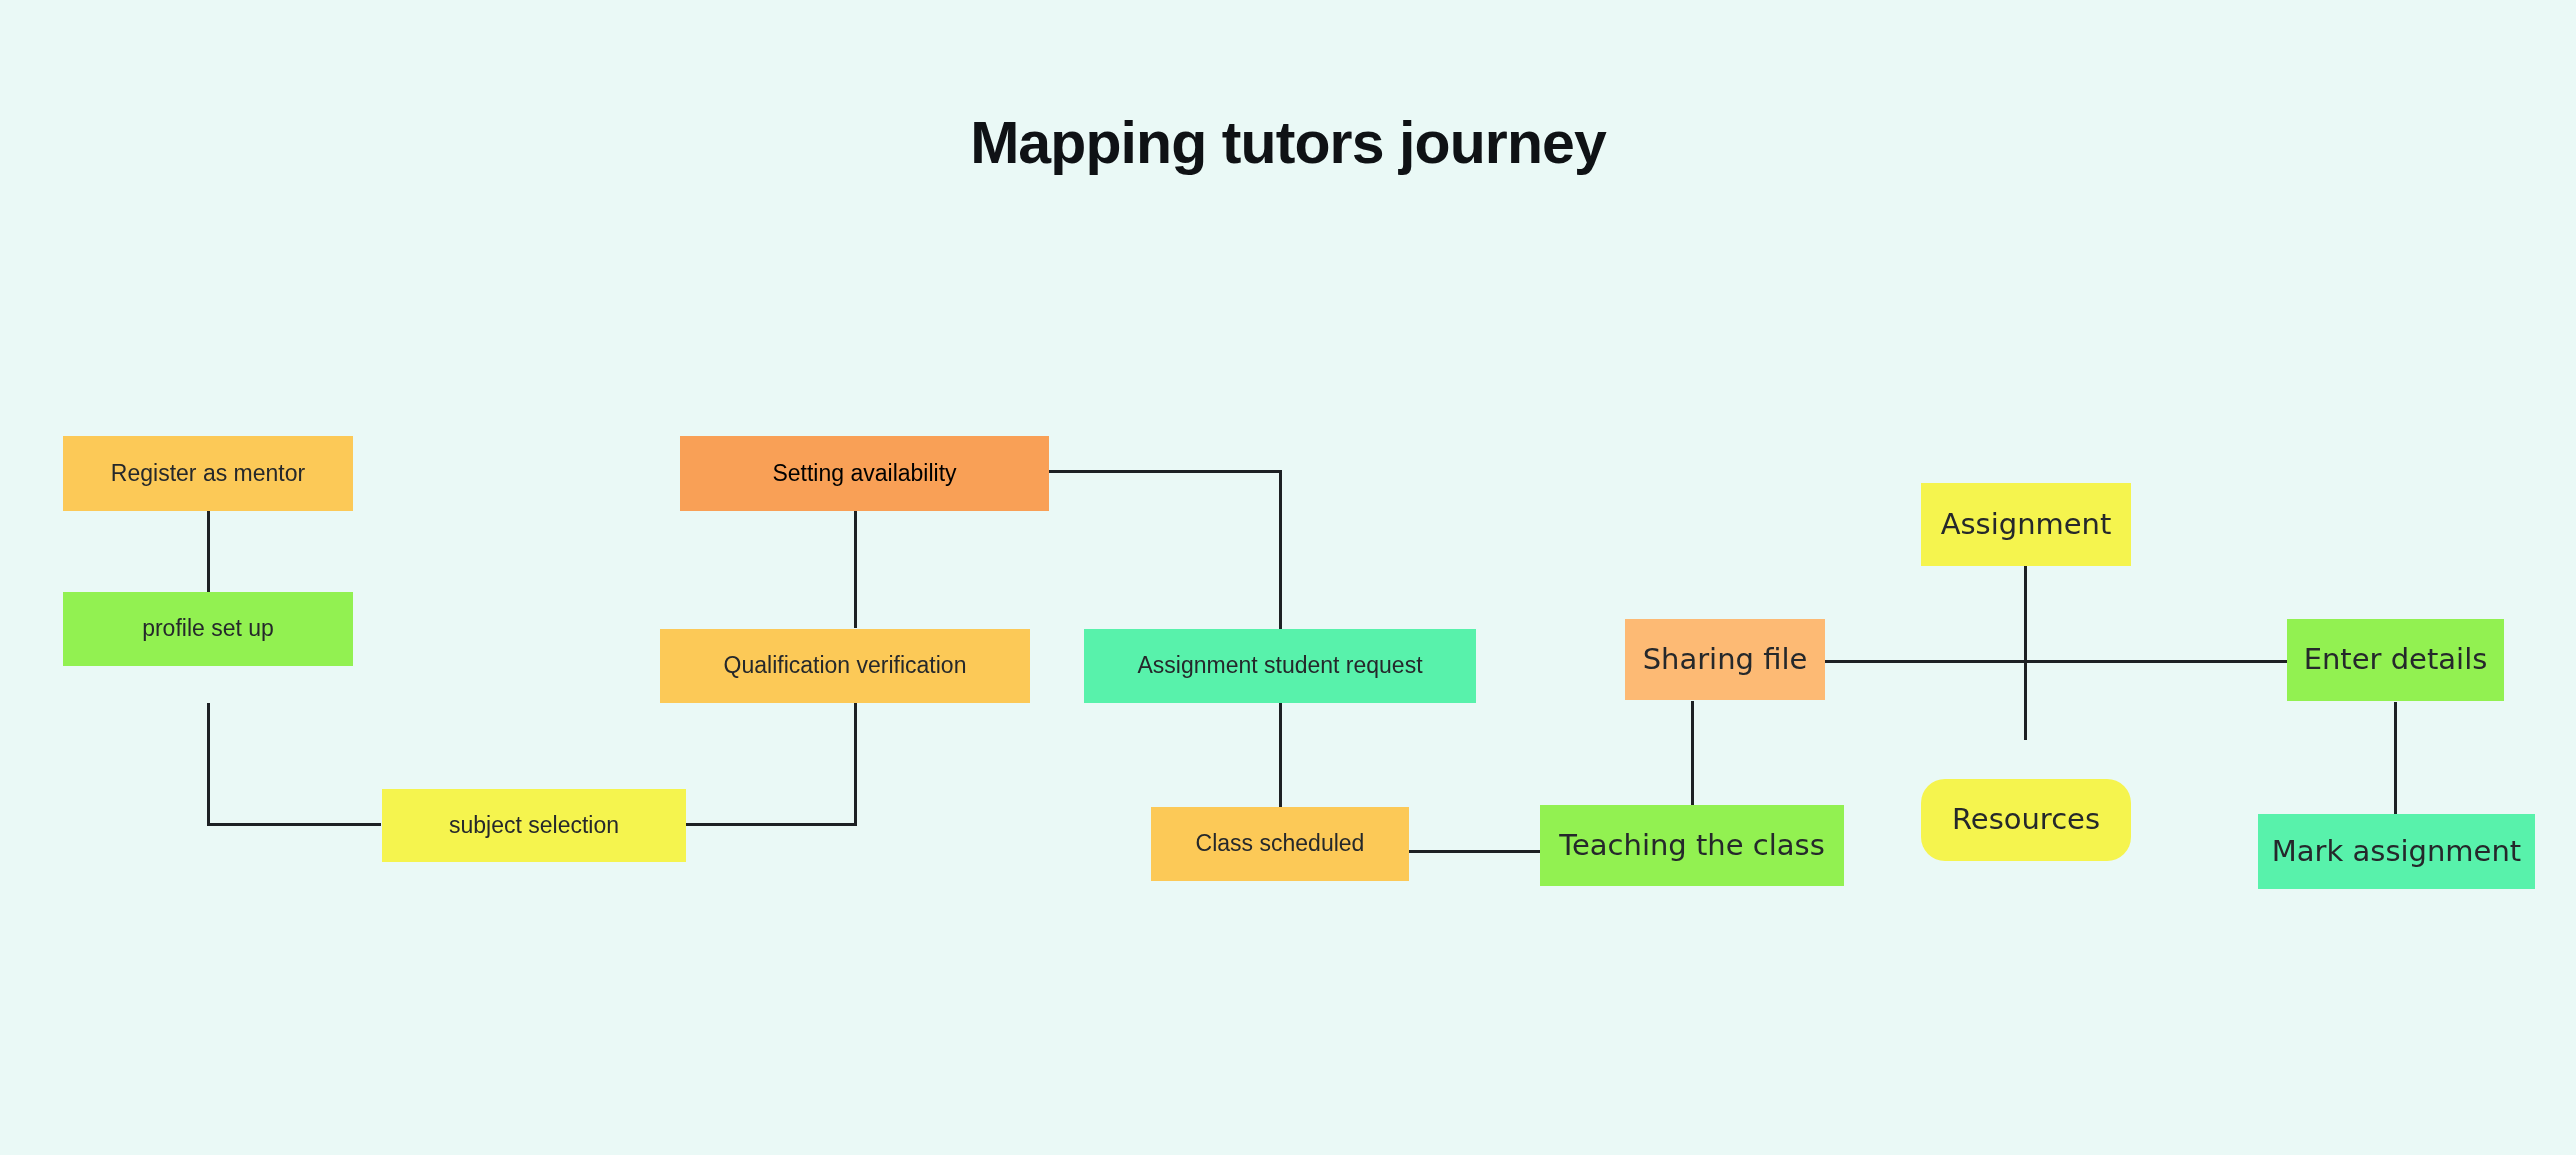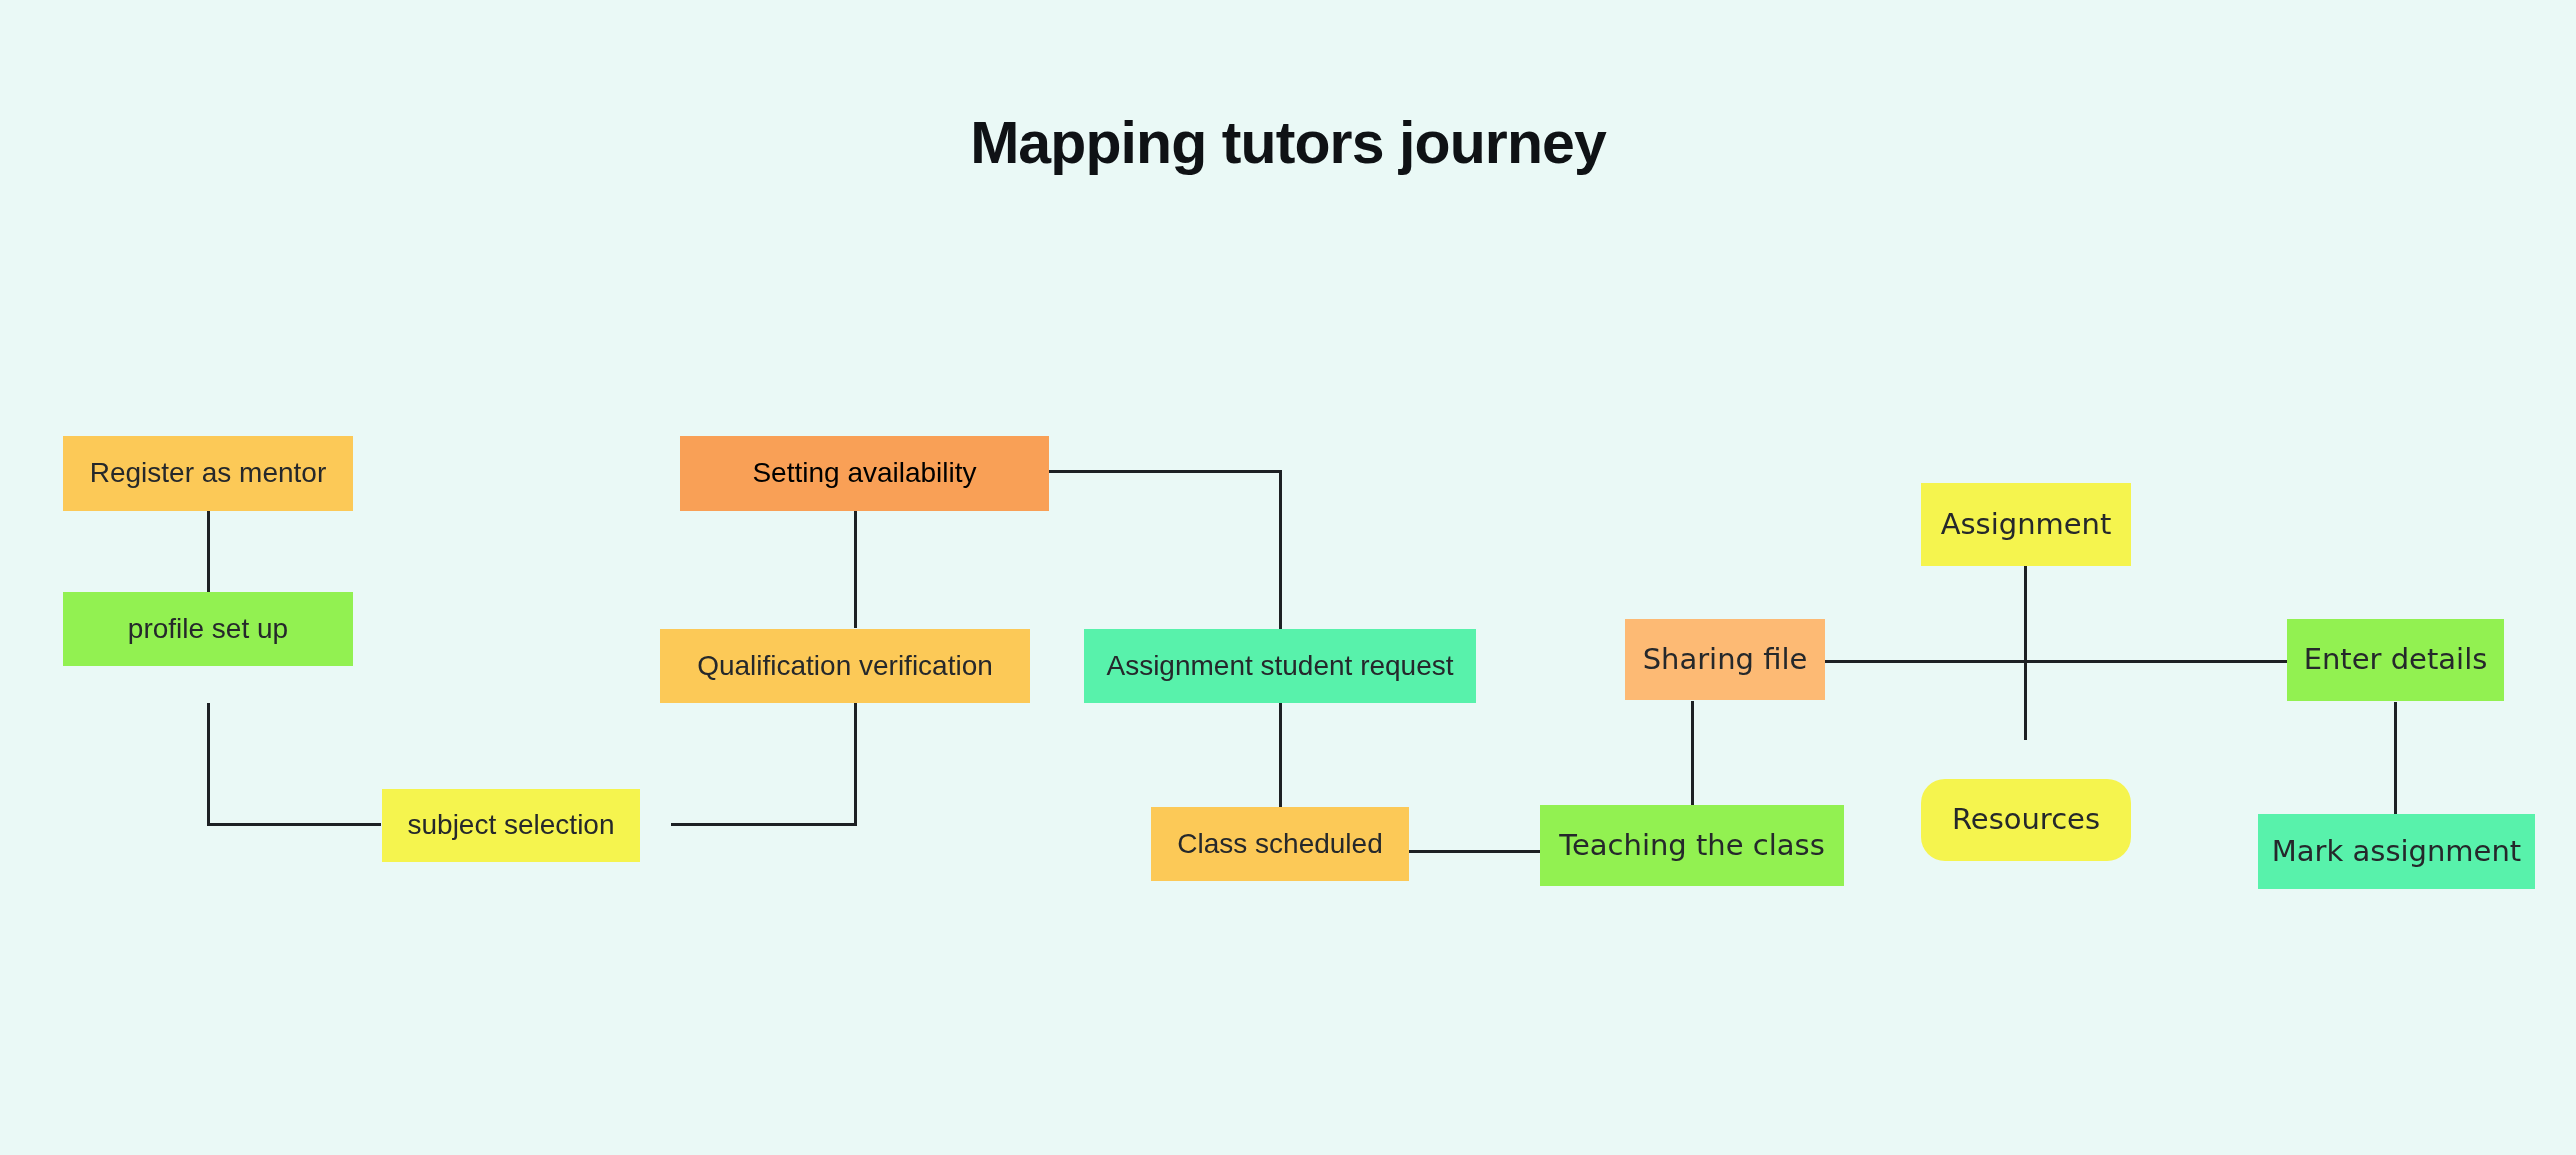--- a/index.html
+++ b/index.html
@@ -30,21 +30,21 @@
     letter-spacing: -0.9px;
     line-height: 1;
   }
   .node {
     position: absolute;
     display: flex;
     align-items: center;
     justify-content: center;
     text-align: center;
     white-space: nowrap;
-    font-size: 28px;
+    font-size: 23px;
     line-height: 1.1;
   }
   .node.regular {
     font-family: "Liberation Sans", sans-serif;
     font-weight: 400;
   }
   .node.bold {
     
     font-family: "DejaVu Sans", sans-serif;
     font-weight: 400;
@@ -77,21 +77,21 @@
       <div class="connector v" style="left: 2024px; top: 566px; height: 174px; background: rgb(29, 33, 36);"></div>
       <div class="connector v" style="left: 2394px; top: 702px; height: 113px; background: rgb(29, 33, 36);"></div>
     </div>
   <div id="node-layer">
       <div class="node regular" style="left: 63px; top: 436px; width: 290px; height: 75px; background: rgb(252, 201, 87); color: rgb(37, 40, 43);">
         <span>Register as mentor</span>
       </div>
       <div class="node regular" style="left: 63px; top: 592px; width: 290px; height: 74px; background: rgb(146, 241, 81); color: rgb(37, 40, 43);">
         <span>profile set up</span>
       </div>
-      <div class="node regular" style="left: 382px; top: 789px; width: 258px; height: 73px; background: rgb(245, 244, 78); color: rgb(37, 40, 43);">
+      <div class="node regular" style="left: 382px; top: 789px; width: 304px; height: 73px; background: rgb(245, 244, 78); color: rgb(37, 40, 43);">
         <span>subject selection</span>
       </div>
       <div class="node regular" style="left: 680px; top: 436px; width: 369px; height: 75px; background: rgb(249, 160, 86); color: #000000;">
         <span>Setting availability</span>
       </div>
       <div class="node regular" style="left: 660px; top: 629px; width: 370px; height: 74px; background: rgb(252, 201, 87); color: rgb(37, 40, 43);">
         <span>Qualification verification</span>
       </div>
       <div class="node regular" style="left: 1084px; top: 629px; width: 392px; height: 74px; background: rgb(88, 242, 171); color: rgb(37, 40, 43);">
         <span>Assignment student request</span>

